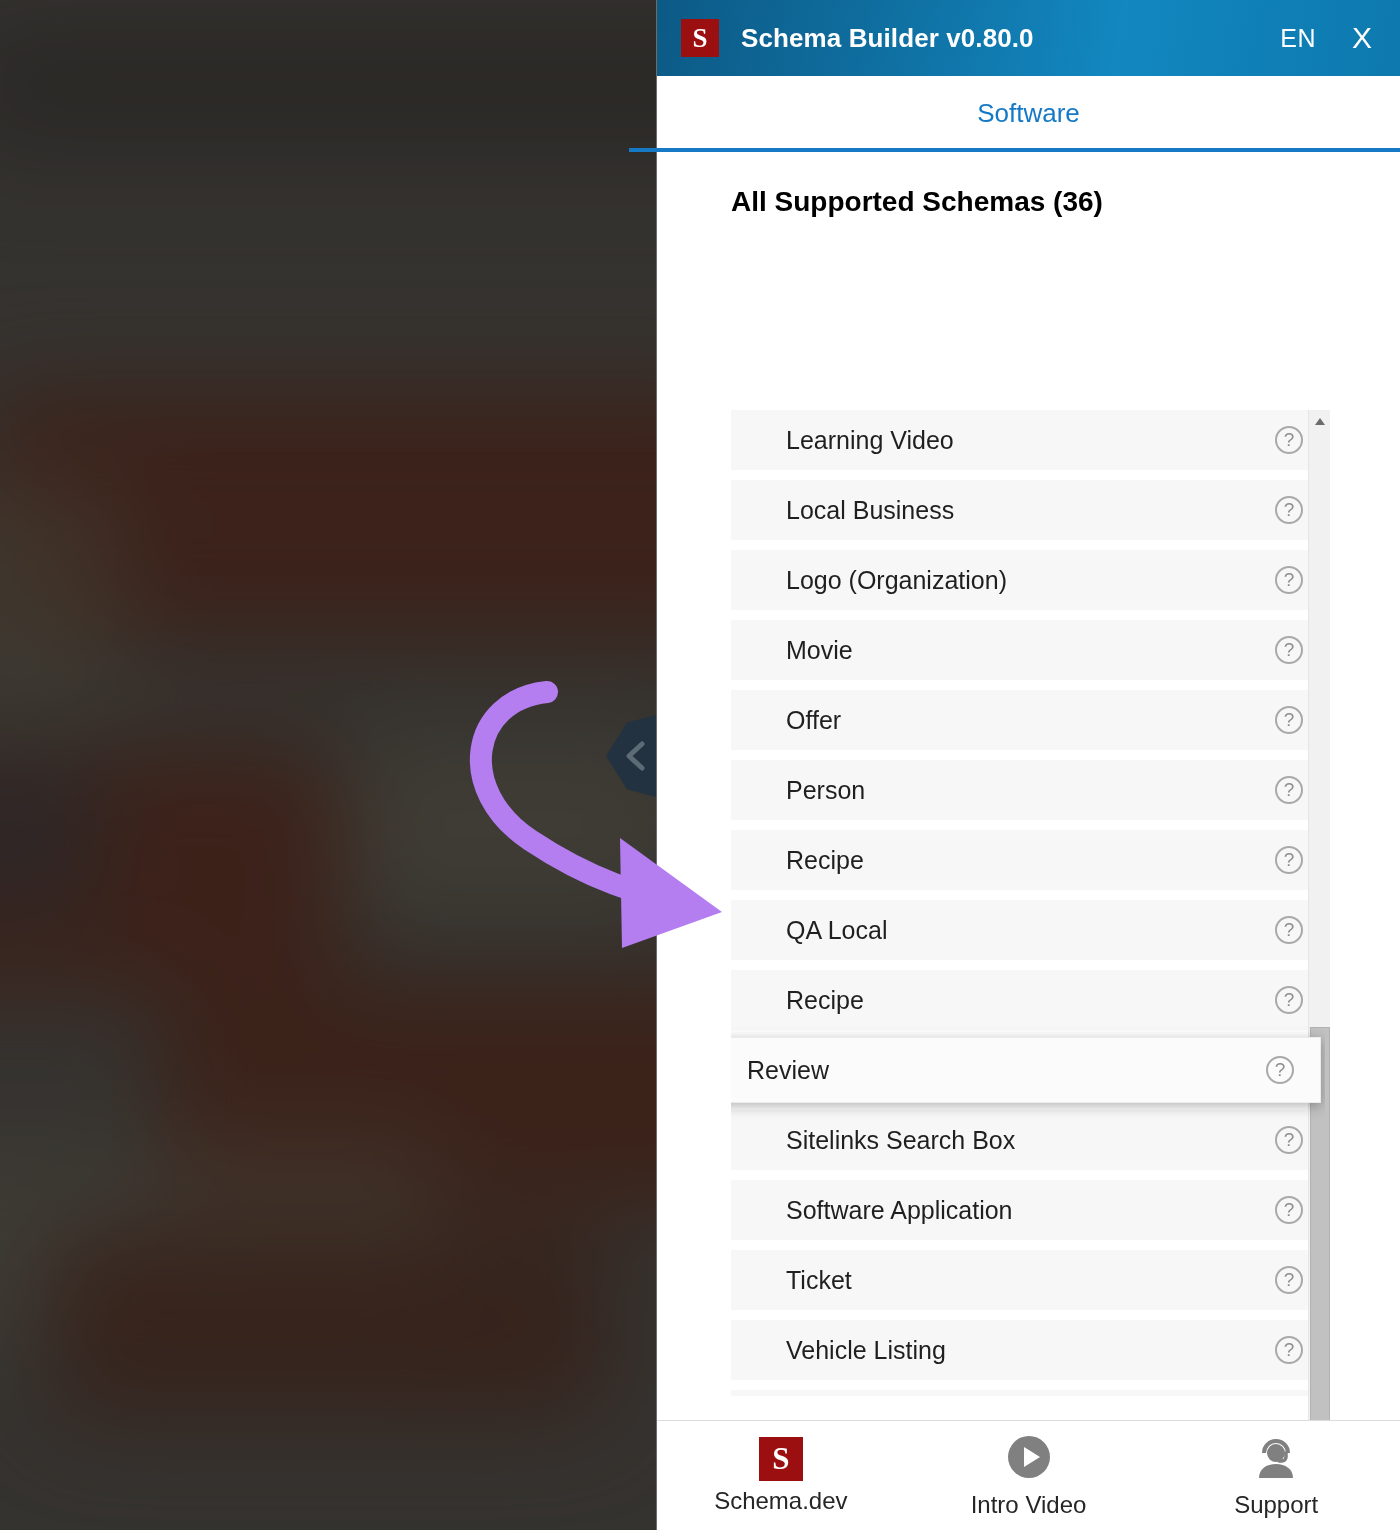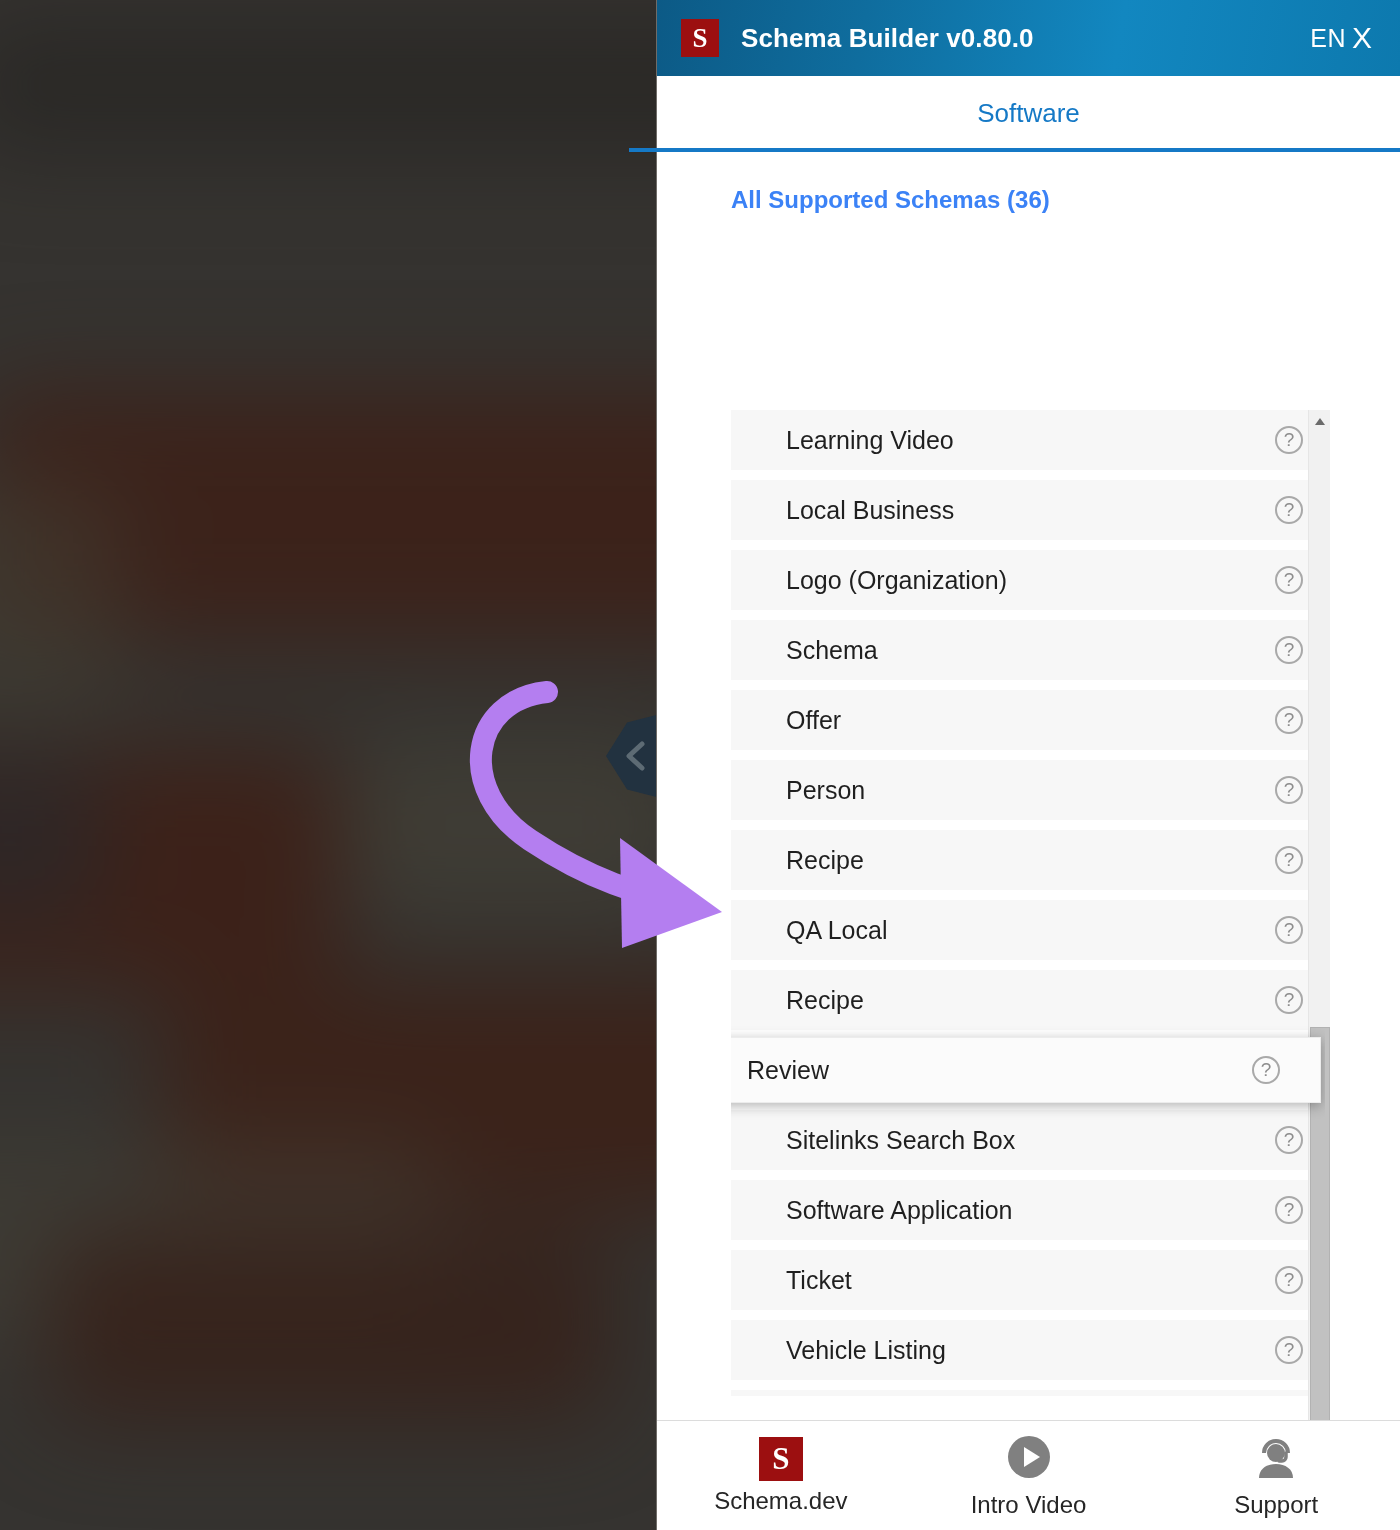--- a/index.html
+++ b/index.html
@@ -63,21 +63,21 @@
   .brand-square {
     width: 38px; height: 38px; background:#9c0f10; color:#fff;
     font-size: 27px; font-weight: 700; line-height: 38px; text-align:center;
     font-family: "Liberation Serif", serif;
     flex: 0 0 38px;
   }
   .title-text {
     color: #ffffff; font-size: 26px; font-weight: 700; margin-left: 22px;
     letter-spacing: .1px; white-space: nowrap;
   }
-  .tb-right { margin-left:auto; display:flex; align-items:center; }
+  .tb-right { margin-left:auto; display:flex; align-items:center; gap: 30px; }
   .lang { color:#fff; font-size: 25px; letter-spacing: .5px; }
   .closeb { color:#fff; font-size: 30px; line-height: 1; padding: 0 6px; }
 
   .tabs {
     height: 76px; flex: 0 0 76px; display:flex; background:#fff;
     border-bottom: 1px solid #e3e3e3; position: relative;
   }
   .tab {
     flex: 1; display:flex; align-items:center; justify-content:center;
     font-size: 26px; position: relative; color:#2b2b2b;
@@ -88,21 +88,21 @@
     height: 4px; background: #1579c6;
   }
   .tab .sup {
     color:#e8201e; font-size: 15px; align-self: flex-start; margin-top: 12px; margin-left: 1px;
     font-weight: 400;
   }
 
   .body-area { flex: 1 1 auto; position: relative; overflow: hidden; }
 
   .section-title {
-    font-size: 24px; font-weight: 700; color:#3b82f6;
+    font-size: 28px; font-weight: 700; color:#000000;
     padding: 34px 0 0 74px;
   }
   .listbox {
     position: absolute; left: 74px; top: 258px; width: 594px; bottom: 24px;
     overflow: hidden;
   }
   .row {
     height: 60px; background:#f7f7f7; margin-bottom: 10px;
     display:flex; align-items:center; padding-left: 55px; padding-right: 22px;
     position: relative;
@@ -113,21 +113,21 @@
     border-radius: 50%; color:#8d8d8d; font-size: 19px; line-height: 24px;
     text-align:center; flex: 0 0 28px;
   }
 
   
   .row.highlight {
     position: absolute; left: -47px; width: 637px; height: 66px;
     background:#fbfbfb; margin:0;
     box-shadow: 0 3px 12px rgba(0,0,0,0.30);
     border: 1px solid #ececec;
-    padding-left: 62px; padding-right: 40px;
+    padding-left: 62px; padding-right: 26px;
     z-index: 3;
   }
 
   
   .sbar {
     position: absolute; left: 651px; top: 258px; width: 22px; height: 1122px;
     background:#f1f1f1; border-left:1px solid #e6e6e6;
   }
   .sb-arrow { position:absolute; left:0; width:22px; height:22px; display:flex; align-items:center; justify-content:center; }
   .sb-up { top: 0; }
@@ -203,21 +203,21 @@
           </div>
           <div class="row">
             <span class="row-label">Local Business</span>
             <span class="qmark">?</span>
           </div>
           <div class="row">
             <span class="row-label">Logo (Organization)</span>
             <span class="qmark">?</span>
           </div>
           <div class="row">
-            <span class="row-label">Schema</span>
+            <span class="row-label">Movie</span>
             <span class="qmark">?</span>
           </div>
           <div class="row">
             <span class="row-label">Offer</span>
             <span class="qmark">?</span>
           </div>
           <div class="row">
             <span class="row-label">Person</span>
             <span class="qmark">?</span>
           </div>

